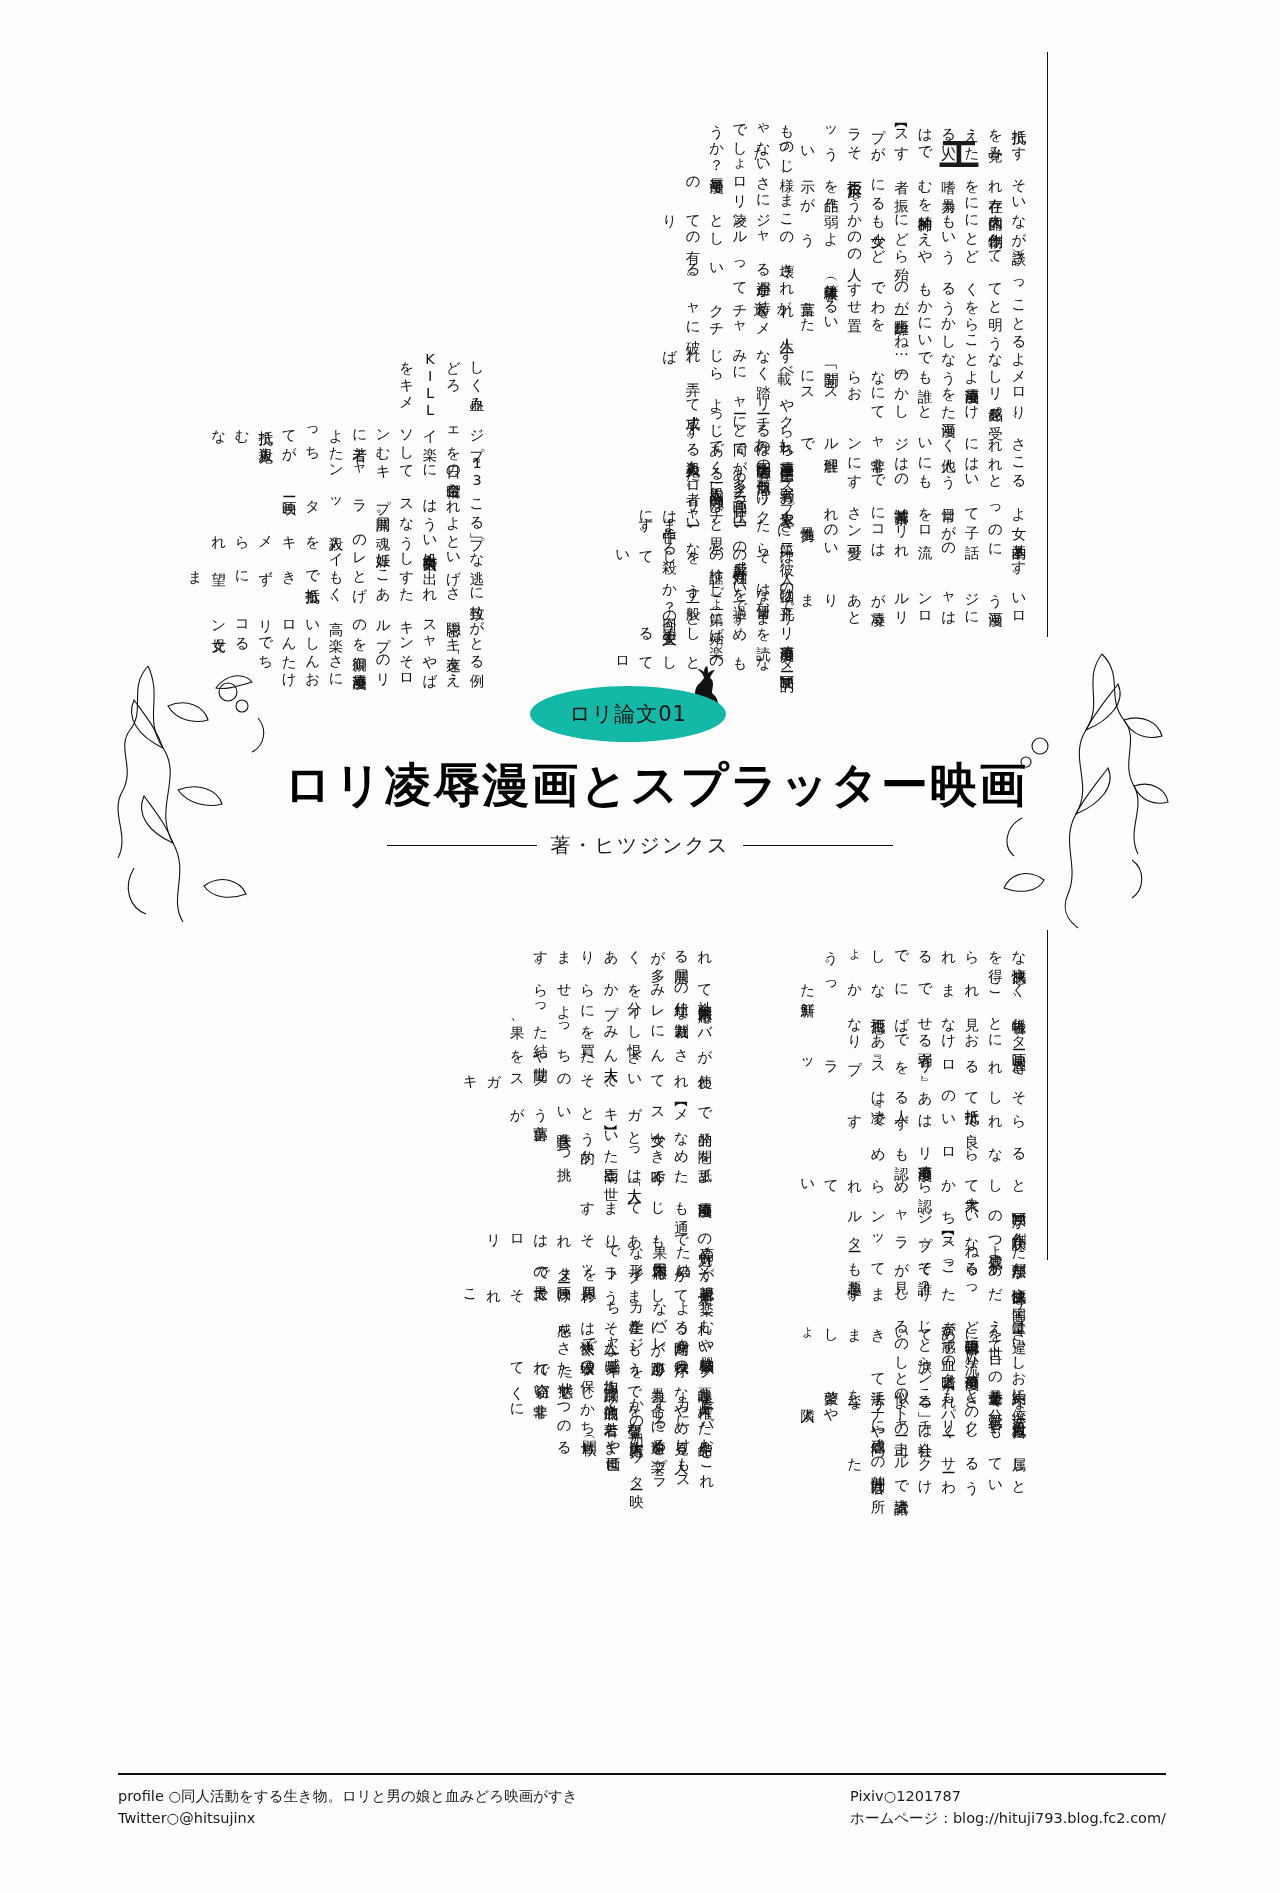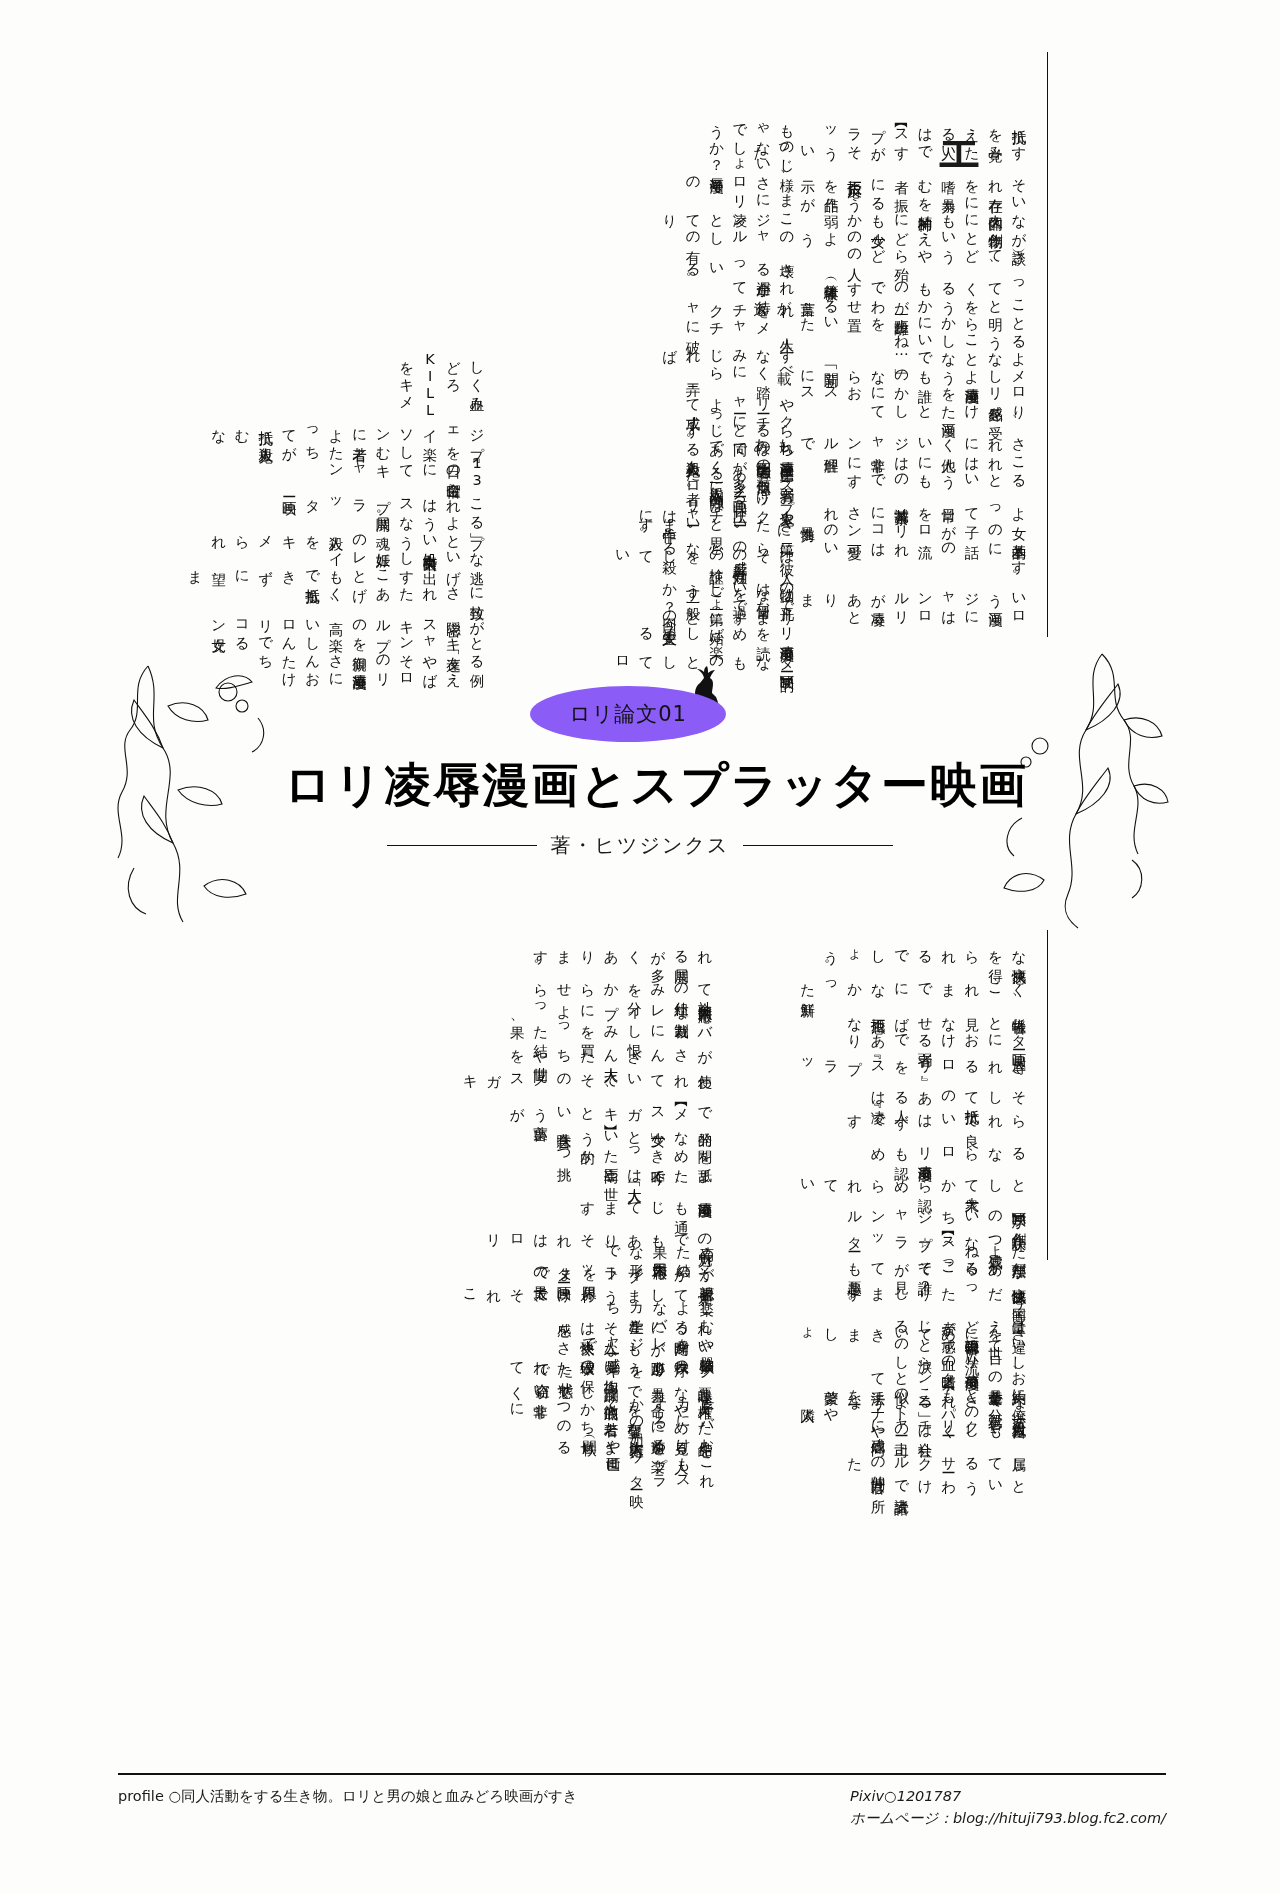--- a/index.html
+++ b/index.html
@@ -93,21 +93,21 @@
     width: 1280px;
     height: 290px;
   }
   #badge {
     position: absolute;
     top: 36px;
     left: 50%;
     transform: translateX(-50%) translateX(-12px);
     width: 196px;
     height: 56px;
-    background: #8b5cf6;
+    background: #14b8a6;
     border-radius: 50%;
     display: flex;
     align-items: center;
     justify-content: center;
     font-size: 21px;
     letter-spacing: 1px;
     color: #111;
   }
   #main-title {
     position: absolute;
@@ -206,21 +206,21 @@
     position: absolute;
     top: 12px;
     left: 0;
     right: 0;
     display: flex;
     justify-content: space-between;
   }
   #footer .left-col div, #footer .right-col div {
     white-space: nowrap;
   }
-  #footer .right-col { text-align: left; font-style: italic; }
+  #footer .right-col { text-align: left; }
 </style>
 </head>
 <body>
 
 <div class="page">
 
   <div id="top-section">
     <div class="rule"></div>
 
     <div id="drop-cap">エ</div>
@@ -426,20 +426,21 @@
   </div>
 
   <div id="footer">
     <div class="top-line"></div>
     <div class="cols">
       <div class="left-col">
         <div>
           <span>profile</span>
           <span>○同人活動をする生き物。ロリと男の娘と血みどろ映画がすき</span>
         </div>
+        <div>Twitter○@hitsujinx</div>
       </div>
       <div class="right-col">
         <div>Pixiv○1201787</div>
         <div>ホームページ：blog://hituji793.blog.fc2.com/</div>
       </div>
     </div>
   </div>
 
 </div>
 

